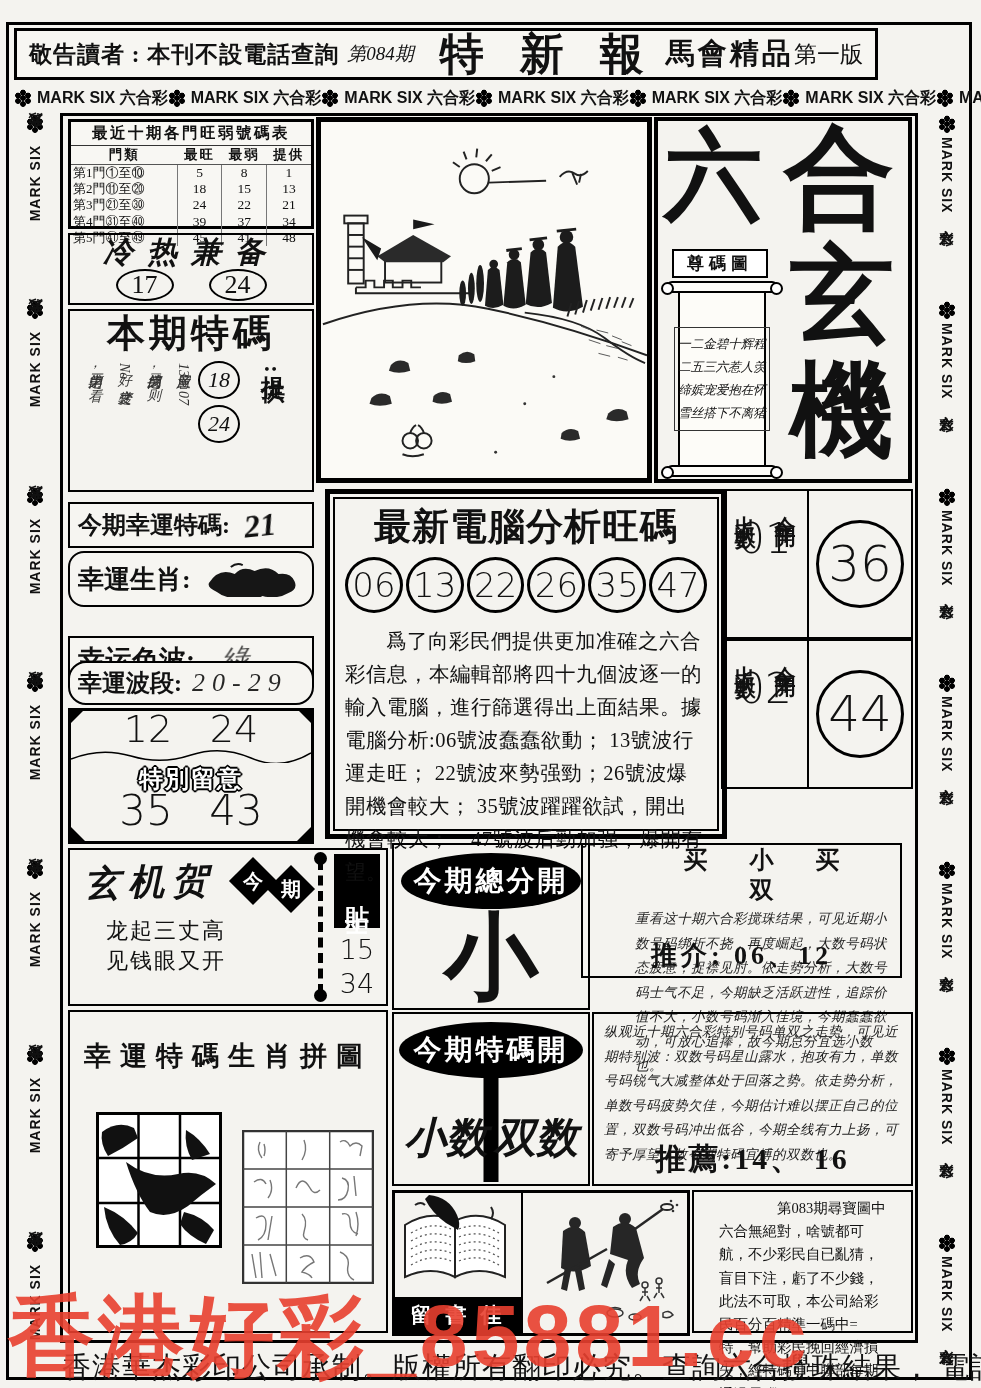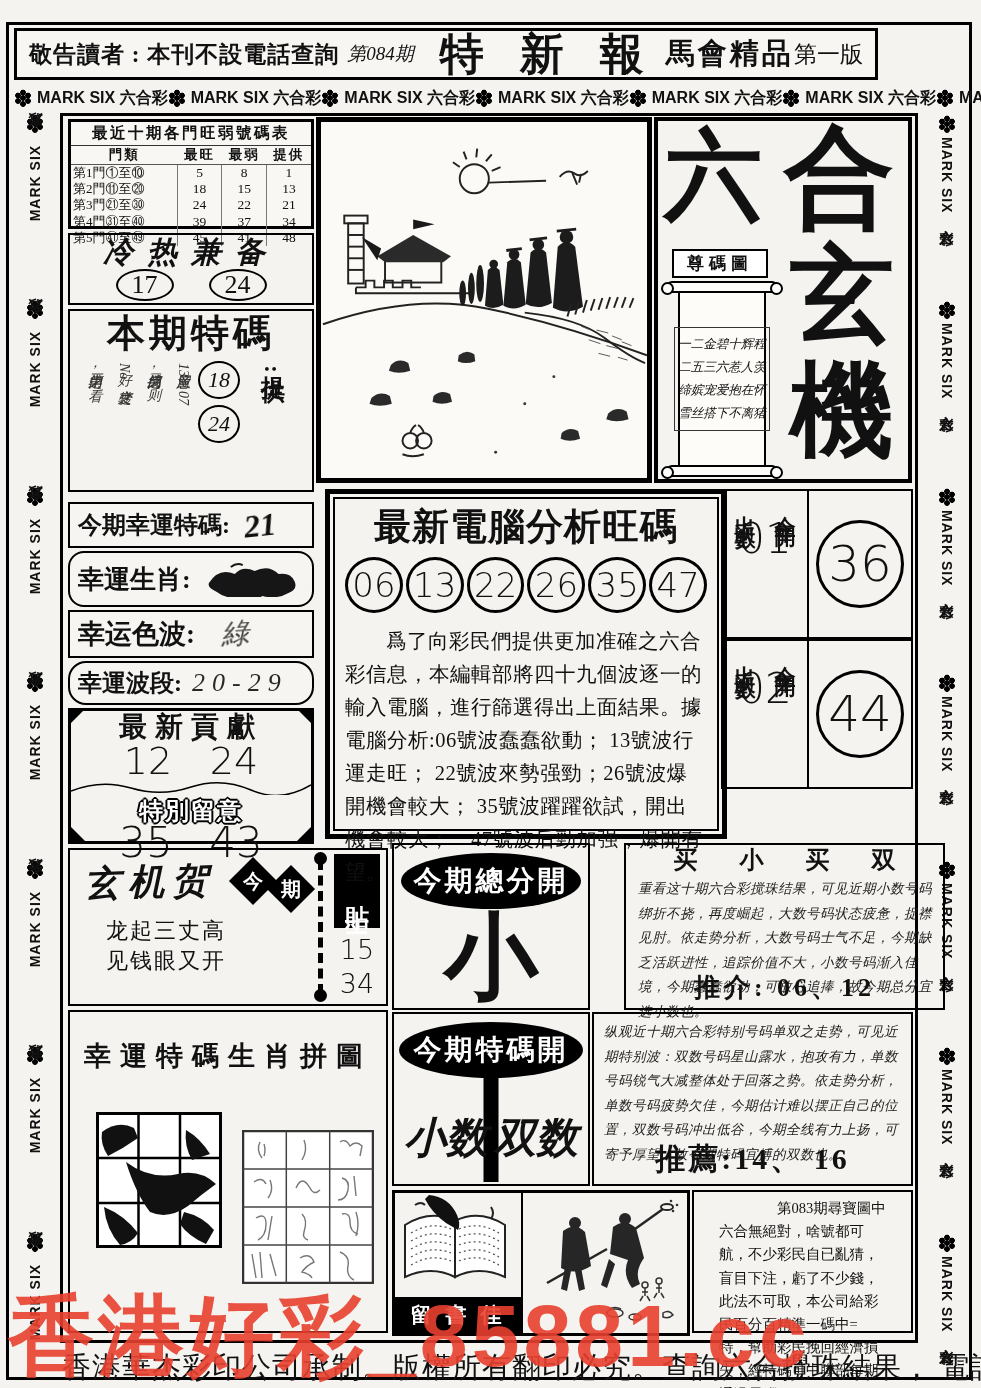--- a/index.html
+++ b/index.html
@@ -163,21 +163,21 @@
     display:flex; align-items:center; justify-content:center; font-size:50px;
     font-family:"DejaVu Sans",sans-serif; font-weight:300; }
 
   
   .total-split { left:392px; top:843px; width:198px; height:167px; text-align:center; }
   .oval { display:inline-block; background:#000; color:#fff; border-radius:50%;
     font-weight:bold; letter-spacing:3px; }
   .ts-oval { width:180px; height:56px; line-height:56px; font-size:28px; margin-top:8px; }
   .ts-big { font-size:94px; font-weight:bold; line-height:96px; }
 
-  .buy-small { left:624px; top:843px; width:321px; height:167px; }
+  .buy-small { left:581px; top:843px; width:321px; height:135px;padding-left:40px; }
   .bs-title { text-align:center; font-size:24px; font-weight:bold; letter-spacing:42px;
     padding-left:42px; line-height:30px; }
   .hand { font-style:italic; font-size:13.5px; line-height:1.82; letter-spacing:.5px; color:#1c1c1c; }
   .bs-body { padding:2px 10px 0 12px; }
   .recommend { position:absolute; bottom:3px; left:0; width:100%; text-align:center;
     font-size:26px; font-weight:bold; letter-spacing:4px; }
 
   .special-open { left:392px; top:1012px; width:198px; height:174px; text-align:center; }
   .so-oval { width:184px; height:56px; line-height:56px; font-size:28px; margin-top:8px; }
   .so-stem { position:absolute; left:50%; top:60px; width:15px; height:108px; background:#000;
@@ -391,35 +391,34 @@
     <span class="lbl" style="font-size:24px;">今期幸運特碼:</span>
     <span class="scribble">21</span>
   </div>
   <div class="abs box lucky" style="top:551px;height:56px;border-radius:16px;">
     <span class="lbl" style="font-size:26px;">幸運生肖:</span>
     <svg width="104" height="36" viewBox="0 0 104 36" style="margin-left:10px;">
       <path d="M8,22 q10,-16 26,-9 q8,-9 20,-3 q14,-7 24,3 q12,-2 16,7 q4,8 -6,12 q-12,7 -26,3 q-10,6 -22,1 q-14,3 -24,-5 q-10,-4 -8,-9 z" fill="#161616"></path>
       <path d="M30,6 q6,-5 12,-2" stroke="#161616" stroke-width="2" fill="none"></path>
     </svg>
   </div>
-  <div class="abs box lucky" style="top:610px;height:48px;">
+  <div class="abs box lucky" style="top:636px;height:48px;">
     <span class="lbl" style="font-size:27px;">幸运色波:</span>
     <span class="scrawl">綠</span>
   </div>
   <div class="abs box lucky" style="top:661px;height:44px;border-radius:18px;">
     <span class="lbl" style="font-size:24px;">幸運波段:</span>
     <span class="band-val">20-29</span>
   </div>
 
   <div class="abs contribution">
     <span class="tri tl"></span>
     <span class="tri tr"></span>
     <span class="tri bl"></span>
     <span class="tri br"></span>
-    <div class="co-title">最新貢獻</div>
     <div class="co-nums">
       <span>12</span>
       <span>24</span>
     </div>
     <svg width="240" height="16" viewBox="0 0 240 16">
       <path d="M0,12 Q30,0 60,9 T120,8 T180,11 T240,6" stroke="#000" stroke-width="1.5" fill="none"></path>
     </svg>
     <div class="co-note-title">特別留意</div>
     <div class="co-note-nums">
       <span>35</span>

